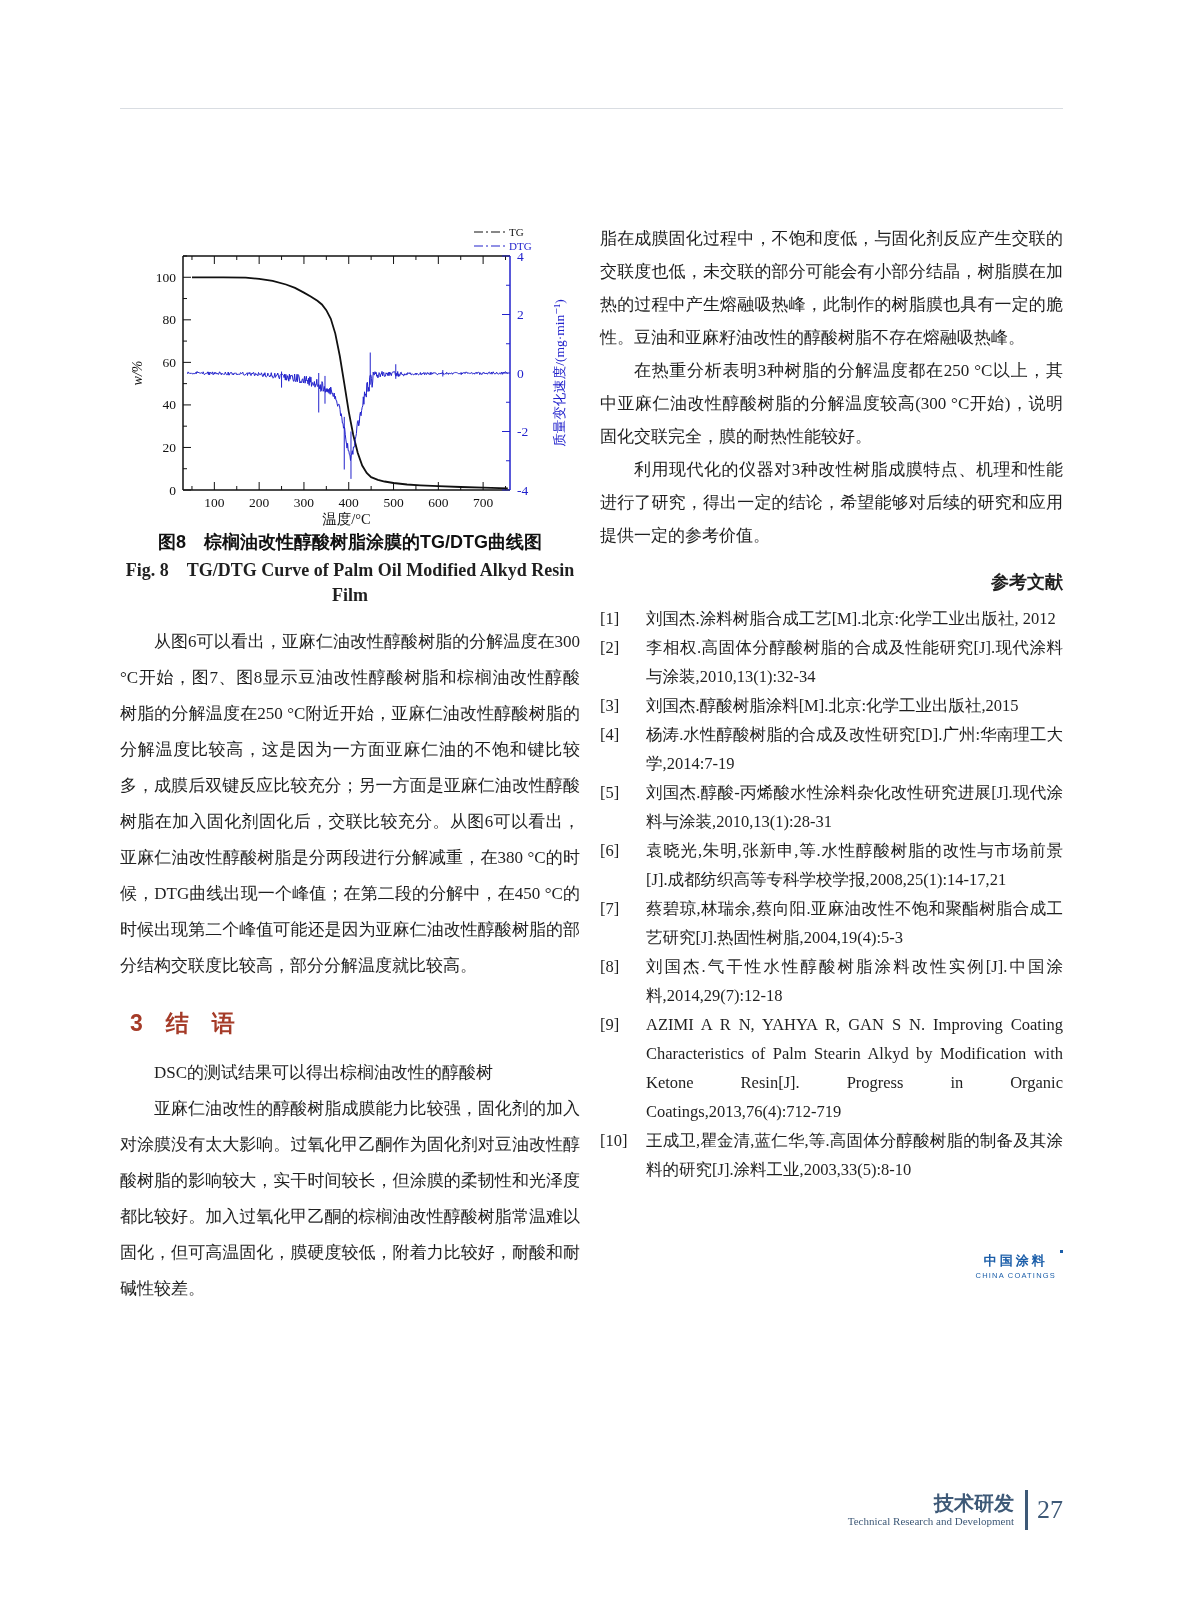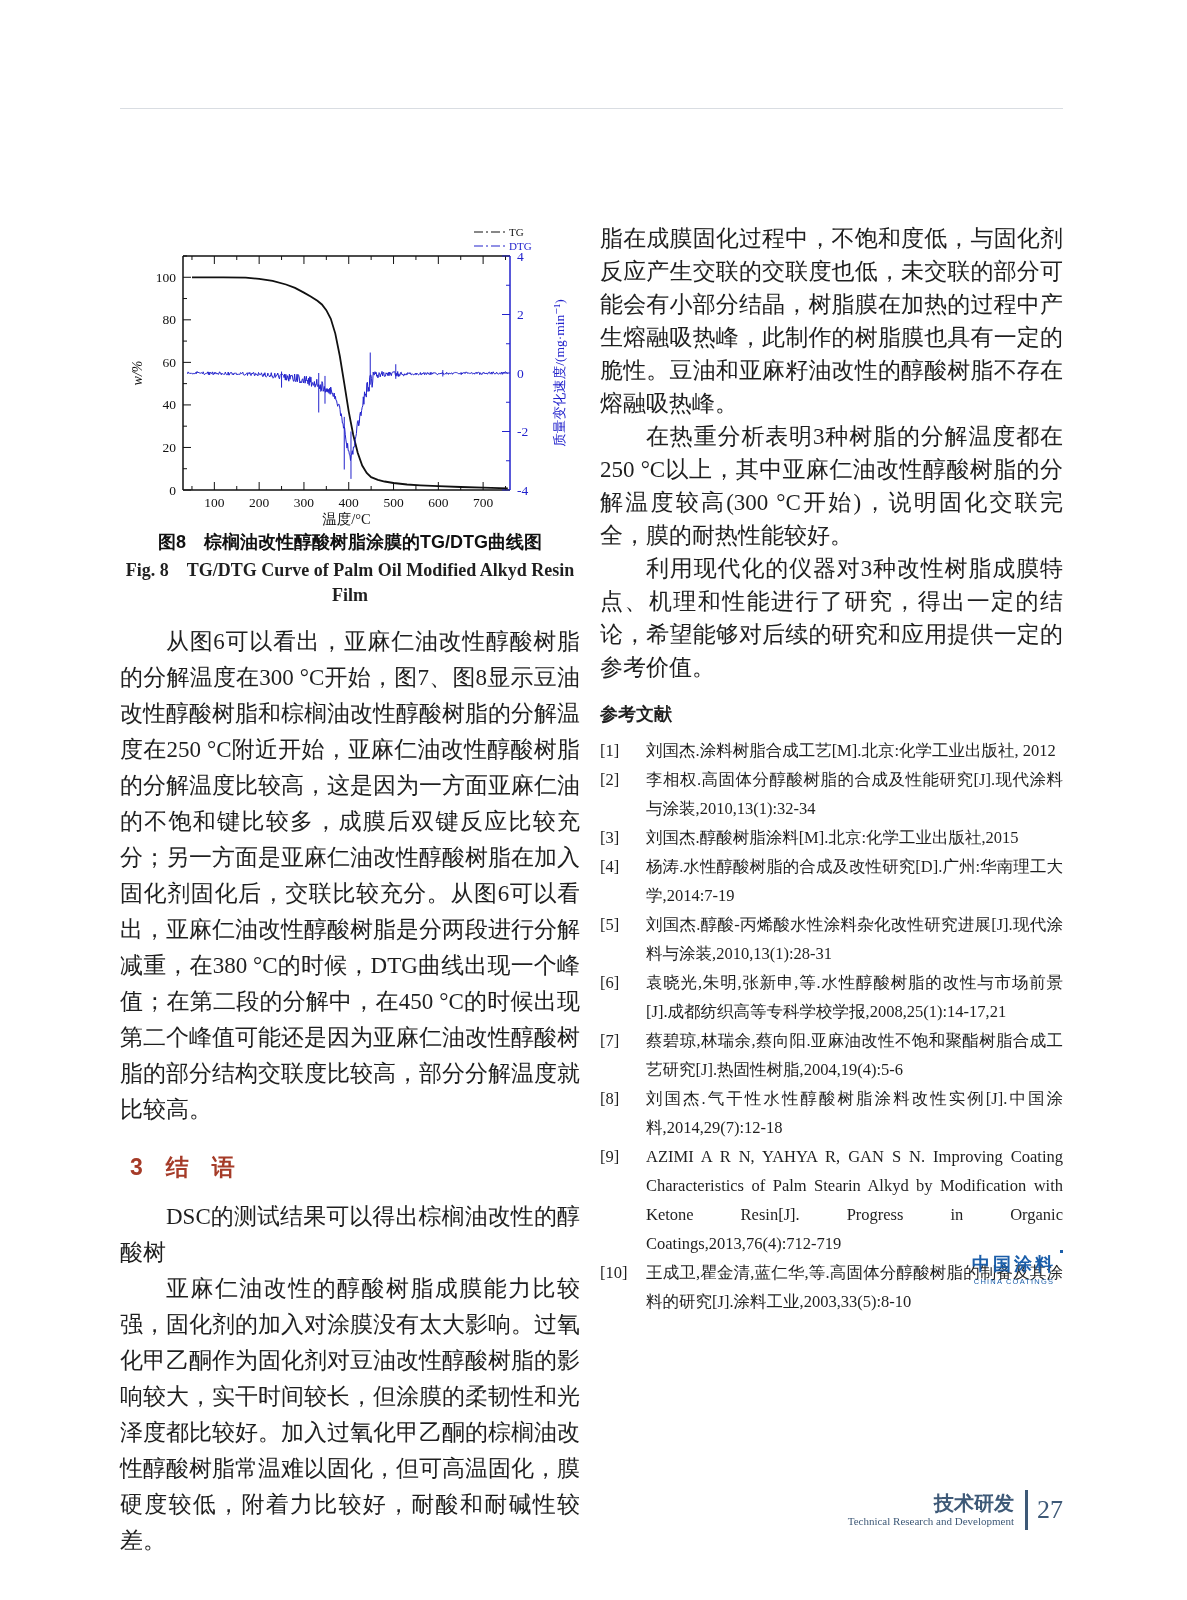--- a/index.html
+++ b/index.html
@@ -20,40 +20,40 @@
 
   .figure { margin:0 0 16px 0; }
   .figure svg { display:block; margin:0 auto; }
   .caption-zh {
     text-align:center; font-family:"Liberation Sans","DejaVu Sans",sans-serif;
     font-weight:bold; font-size:18px; margin-top:0; color:#111;
   }
   .caption-en {
     text-align:center; font-weight:bold; font-size:18px; line-height:25px; margin-top:4px;
   }
-  p.body { font-size:23px; line-height:36px; text-align:justify; margin:0; }
+  p.body { font-size:17px; line-height:36px; text-align:justify; margin:0; }
   .col-right p.body { line-height:33px; }
   .indent { text-indent:2em; }
   .mt { margin-top:6px; }
   .section-heading {
     font-family:Liberation Sans, sans-serif; font-weight:bold;
     font-size:23px; color:#a53b28; margin:24px 0 16px 10px;
   }
   .refs-heading {
-    text-align:left; font-weight:bold; font-size:18px;
+    text-align:right; font-weight:bold; font-size:18px;
     font-family:"Liberation Sans","DejaVu Sans",sans-serif; margin:18px 0 10px 0;
   }
   ul.refs { list-style:none; margin:0; padding:0; font-size:16.5px; line-height:29px; }
   .ref-item { display:flex; }
   .ref-num  { flex:0 0 46px; }
   .ref-text { flex:1; text-align:justify; }
 
   .logo { position:absolute; right:131px; top:1252px; text-align:center;
           font-family:"Liberation Sans","DejaVu Sans",sans-serif; color:#1b5ea9; }
-  .logo-zh { font-size:18px; font-weight:bold; letter-spacing:3px; position:relative; }
+  .logo-zh { font-size:13px; font-weight:bold; letter-spacing:3px; position:relative; }
   .logo-mark { position:absolute; top:-2px; right:-7px; width:3px; height:3px; background:#1b5ea9; }
   .logo-en { font-size:7.5px; font-weight:normal; letter-spacing:1.2px; margin-top:1px; }
 
   .footer { position:absolute; right:124px; top:1490px; display:flex; align-items:center; }
   .footer-text { text-align:right; color:#3e5977; }
   .footer-zh { font-family:"Liberation Sans","DejaVu Sans",sans-serif; font-weight:bold; font-size:20px; line-height:22px; }
   .footer-en { font-size:11px; line-height:14px; }
   .footer-bar { width:3px; height:40px; background:#3e5977; margin:0 9px 0 11px; }
   .footer-page { font-size:26px; color:#3e5977; }
 </style>
@@ -198,21 +198,21 @@
       <li class="ref-item">
           <span class="ref-num">[5]</span>
           <span class="ref-text">刘国杰.醇酸-丙烯酸水性涂料杂化改性研究进展[J].现代涂料与涂装,2010,13(1):28-31</span>
         </li>
       <li class="ref-item">
           <span class="ref-num">[6]</span>
           <span class="ref-text">袁晓光,朱明,张新申,等.水性醇酸树脂的改性与市场前景[J].成都纺织高等专科学校学报,2008,25(1):14-17,21</span>
         </li>
       <li class="ref-item">
           <span class="ref-num">[7]</span>
-          <span class="ref-text">蔡碧琼,林瑞余,蔡向阳.亚麻油改性不饱和聚酯树脂合成工艺研究[J].热固性树脂,2004,19(4):5-6</span>
+          <span class="ref-text">蔡碧琼,林瑞余,蔡向阳.亚麻油改性不饱和聚酯树脂合成工艺研究[J].热固性树脂,2004,19(4):5-3</span>
         </li>
       <li class="ref-item">
           <span class="ref-num">[8]</span>
           <span class="ref-text">刘国杰.气干性水性醇酸树脂涂料改性实例[J].中国涂料,2014,29(7):12-18</span>
         </li>
       <li class="ref-item">
           <span class="ref-num">[9]</span>
           <span class="ref-text">AZIMI A R N, YAHYA R, GAN S N. Improving Coating Characteristics of Palm Stearin Alkyd by Modification with Ketone Resin[J]. Progress in Organic Coatings,2013,76(4):712-719</span>
         </li>
       <li class="ref-item">

